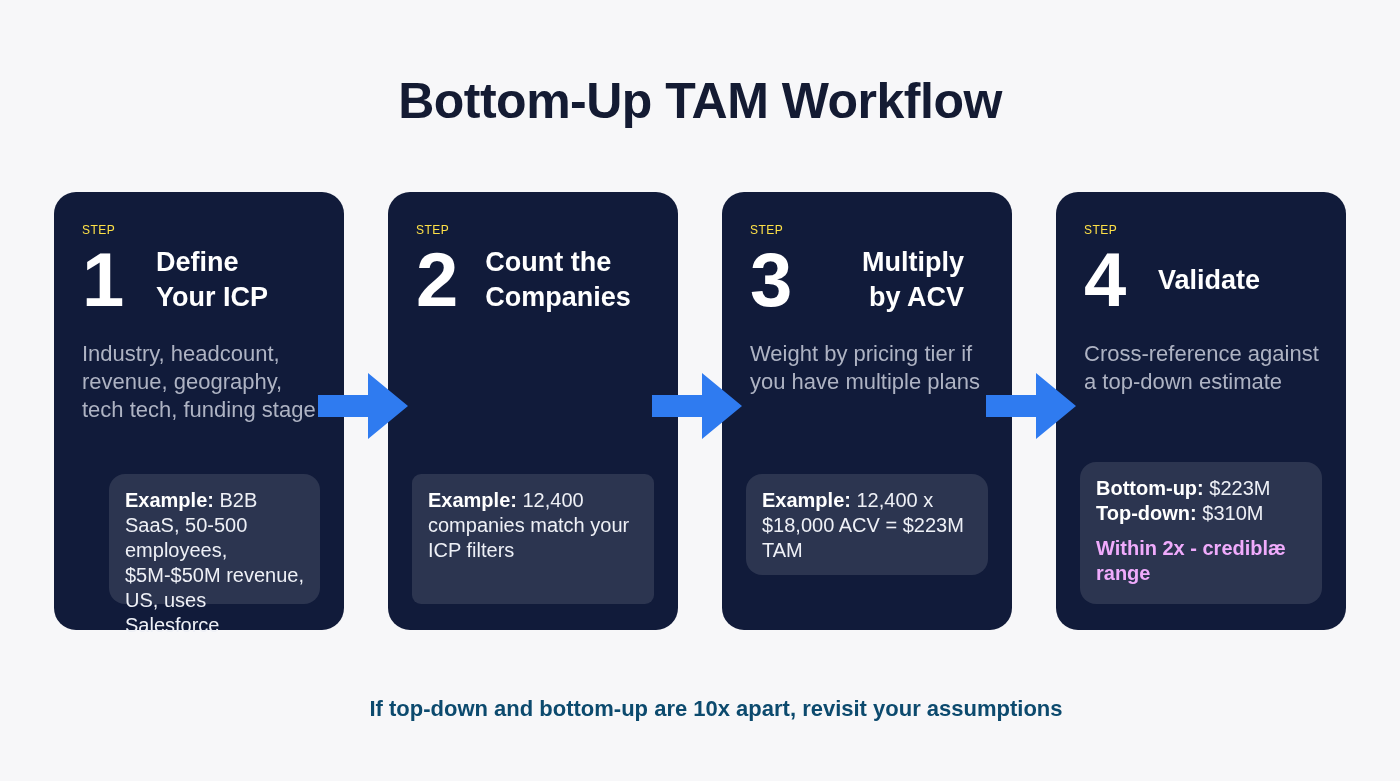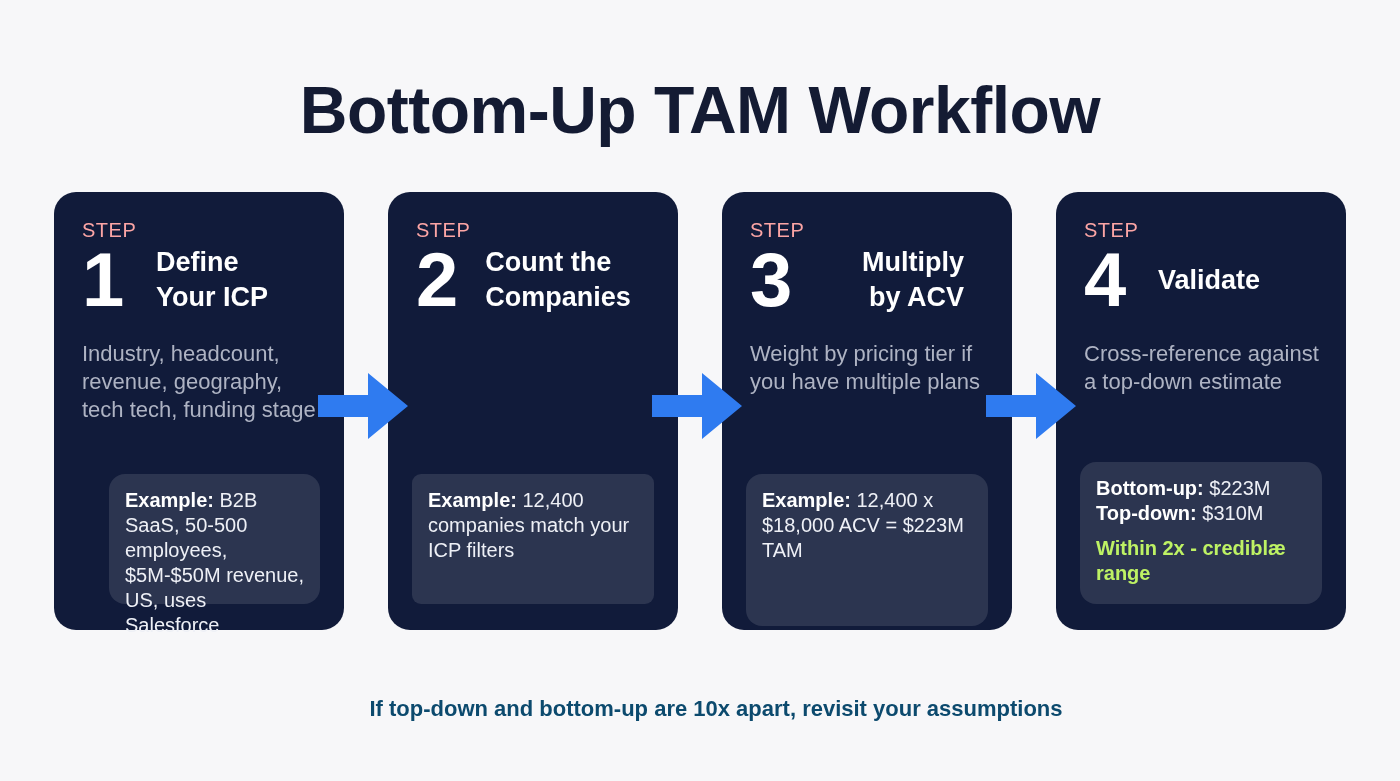--- a/index.html
+++ b/index.html
@@ -7,38 +7,38 @@
   body {
     background: #f7f7f9;
     font-family: "Liberation Sans", "DejaVu Sans", sans-serif;
     position: relative;
     overflow: hidden;
   }
   .title {
     position: absolute;
     top: 72px; left: 0; width: 1400px;
     text-align: center;
-    font-size: 66px;
+    font-size: 50px;
     font-weight: 700;
     color: #141b33;
     letter-spacing: -0.5px;
   }
   .card {
     position: absolute;
     top: 192px;
     width: 290px;
     height: 438px;
     background: #111b3a;
     border-radius: 22px;
     padding: 28px 24px 0 28px;
     color: #fff;
   }
   .step-label {
-    font-size: 20px;
-    color: #fca5a5;
+    font-size: 12px;
+    color: #fde047;
     letter-spacing: 0.5px;
     line-height: 20px;
   }
   .head {
     display: flex;
     align-items: center;
     margin-top: 2px;
     height: 76px;
   }
   .num {
@@ -67,21 +67,21 @@
     background: #2c3550;
     border-radius: 16px;
     padding: 14px 16px;
     font-size: 20px;
     line-height: 25px;
     color: #eef0f6;
   }
   .example b { font-weight: 700; color: #ffffff; }
   .green {
     margin-top: 10px;
-    color: #bef264;
+    color: #f0abfc;
     font-weight: 700;
   }
   .arrow {
     position: absolute;
     top: 373px;
     width: 90px; height: 66px;
   }
   .footer {
     position: absolute;
     top: 696px; left: 16px; width: 1400px;
@@ -119,21 +119,21 @@
   </div>
 </div>
 
 <div class="card" style="left:722px;">
   <div class="step-label">STEP</div>
   <div class="head">
     <div class="num">3</div>
     <div class="name" style="width:140px;text-align:right;">Multiply by ACV</div>
   </div>
   <div class="desc">Weight by pricing tier if you have multiple plans</div>
-  <div class="example" style="top:282px;height:152px;">
+  <div class="example" style="top:282px;height:101px;">
     <b>Example:</b><span> 12,400 x $18,000 ACV = $223M TAM</span>
   </div>
 </div>
 
 <div class="card" style="left:1056px;">
   <div class="step-label">STEP</div>
   <div class="head">
     <div class="num">4</div>
     <div class="name">Validate</div>
   </div>

